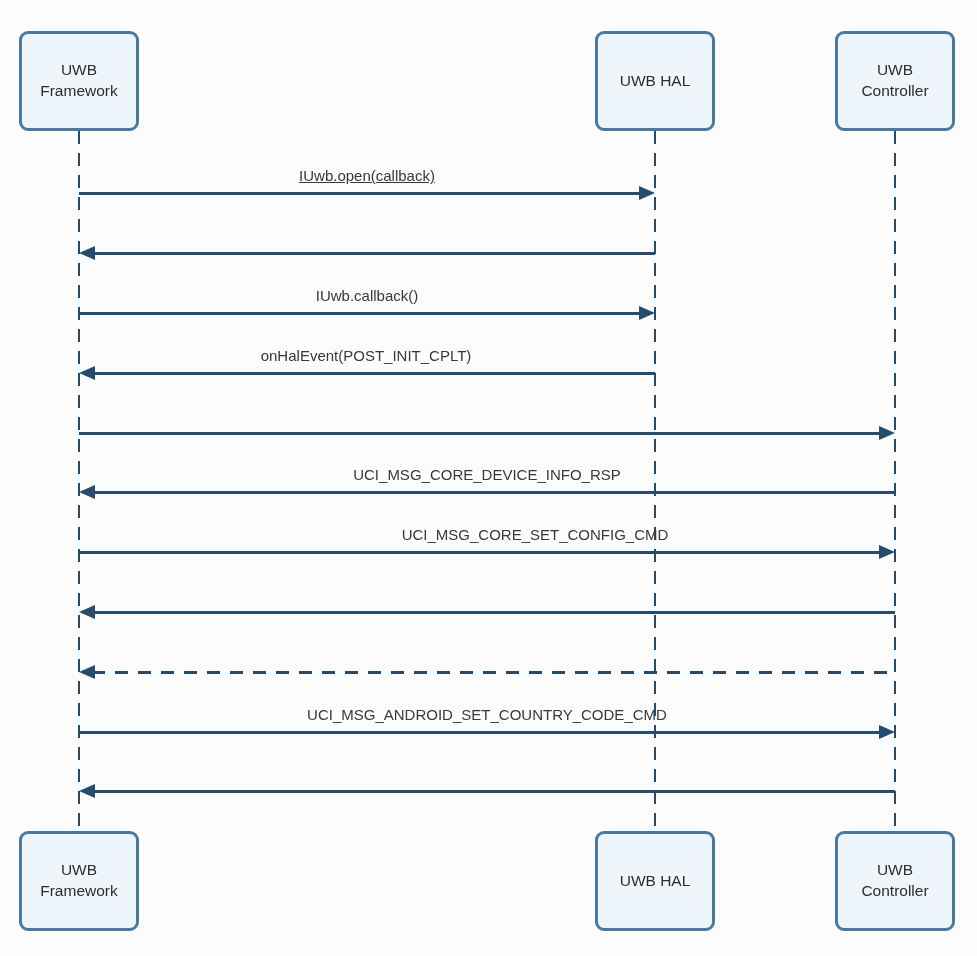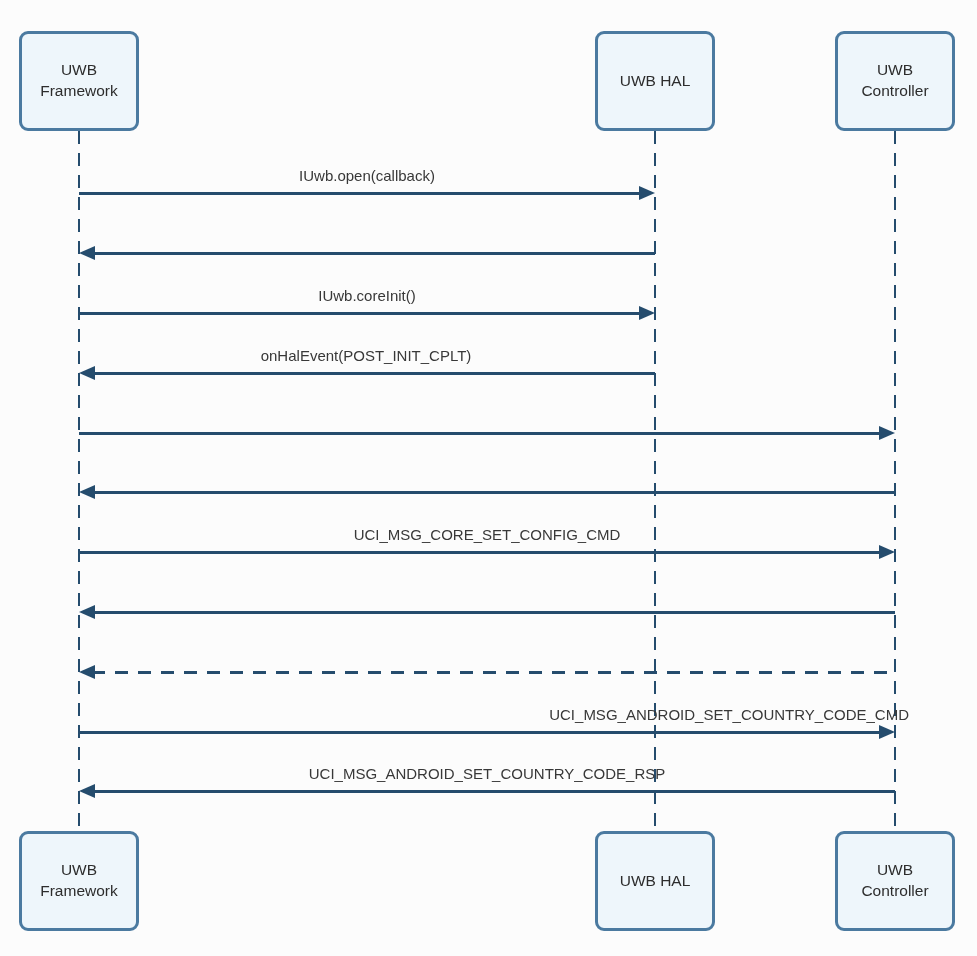--- a/index.html
+++ b/index.html
@@ -95,39 +95,39 @@
     </div>
     <div class="lifeline" style="left: 894px; top: 131px; height: 700px;"></div>
     <div class="pbox" style="left: 835px; top: 31px; width: 120px; height: 100px;">
       <span>UWB Controller</span>
     </div>
     <div class="pbox" style="left: 835px; top: 831px; width: 120px; height: 100px;">
       <span>UWB Controller</span>
     </div>
     <div class="mline" style="left: 79px; top: 191.5px; width: 563px;"></div>
     <div class="ah right" style="left: 639px; top: 186px;"></div>
-    <div class="mlabel" style="left: 79px; width: 576px; top: 166px;">IUwb.open(callback)</div>
+    <div class="mlabel" style="left: 79px; width: 576px; top: 166px; text-decoration: underline;">IUwb.open(callback)</div>
     <div class="mline" style="left: 92px; top: 251.5px; width: 563px;"></div>
     <div class="ah left" style="left: 79px; top: 246px;"></div>
     <div class="mline" style="left: 79px; top: 311.5px; width: 563px;"></div>
     <div class="ah right" style="left: 639px; top: 306px;"></div>
-    <div class="mlabel" style="left: 79px; width: 576px; top: 286px;">IUwb.coreInit()</div>
+    <div class="mlabel" style="left: 79px; width: 576px; top: 286px;">IUwb.callback()</div>
     <div class="mline" style="left: 92px; top: 371.5px; width: 563px;"></div>
     <div class="ah left" style="left: 79px; top: 366px;"></div>
     <div class="mlabel" style="left: 79px; width: 574px; top: 346px;">onHalEvent(POST_INIT_CPLT)</div>
     <div class="mline" style="left: 79px; top: 431.5px; width: 803px;"></div>
     <div class="ah right" style="left: 879px; top: 426px;"></div>
     <div class="mline" style="left: 92px; top: 490.5px; width: 803px;"></div>
     <div class="ah left" style="left: 79px; top: 485px;"></div>
+    <div class="mlabel" style="left: 79px; width: 816px; top: 465px;">UCI_MSG_CORE_DEVICE_INFO_RSP</div>
     <div class="mline" style="left: 79px; top: 550.5px; width: 803px;"></div>
     <div class="ah right" style="left: 879px; top: 545px;"></div>
-    <div class="mlabel" style="left: 79px; width: 816px; top: 525px;">UCI_MSG_CORE_SET_CONFIG_CMD</div>
+    <div class="mlabel" style="left: 79px; width: 816px; top: 525px; padding-left: 48px;">UCI_MSG_CORE_SET_CONFIG_CMD</div>
     <div class="mline" style="left: 92px; top: 610.5px; width: 803px;"></div>
     <div class="ah left" style="left: 79px; top: 605px;"></div>
     <div class="mline dashed" style="left: 92px; top: 670.5px; width: 803px;"></div>
     <div class="ah left" style="left: 79px; top: 665px;"></div>
     <div class="mline" style="left: 79px; top: 730.5px; width: 803px;"></div>
     <div class="ah right" style="left: 879px; top: 725px;"></div>
-    <div class="mlabel" style="left: 93px; width: 816px; top: 705px; text-align: right;">UCI_MSG_ANDROID_SET_COUNTRY_CODE_CMD</div>
+    <div class="mlabel" style="left: 79px; width: 816px; top: 705px;">UCI_MSG_ANDROID_SET_COUNTRY_CODE_CMD</div>
     <div class="mline" style="left: 92px; top: 789.5px; width: 803px;"></div>
     <div class="ah left" style="left: 79px; top: 784px;"></div>
-    <div class="mlabel" style="left: 79px; width: 816px; top: 764px;">UCI_MSG_ANDROID_SET_COUNTRY_CODE_RSP</div>
   </div>
 
 </body></html>

